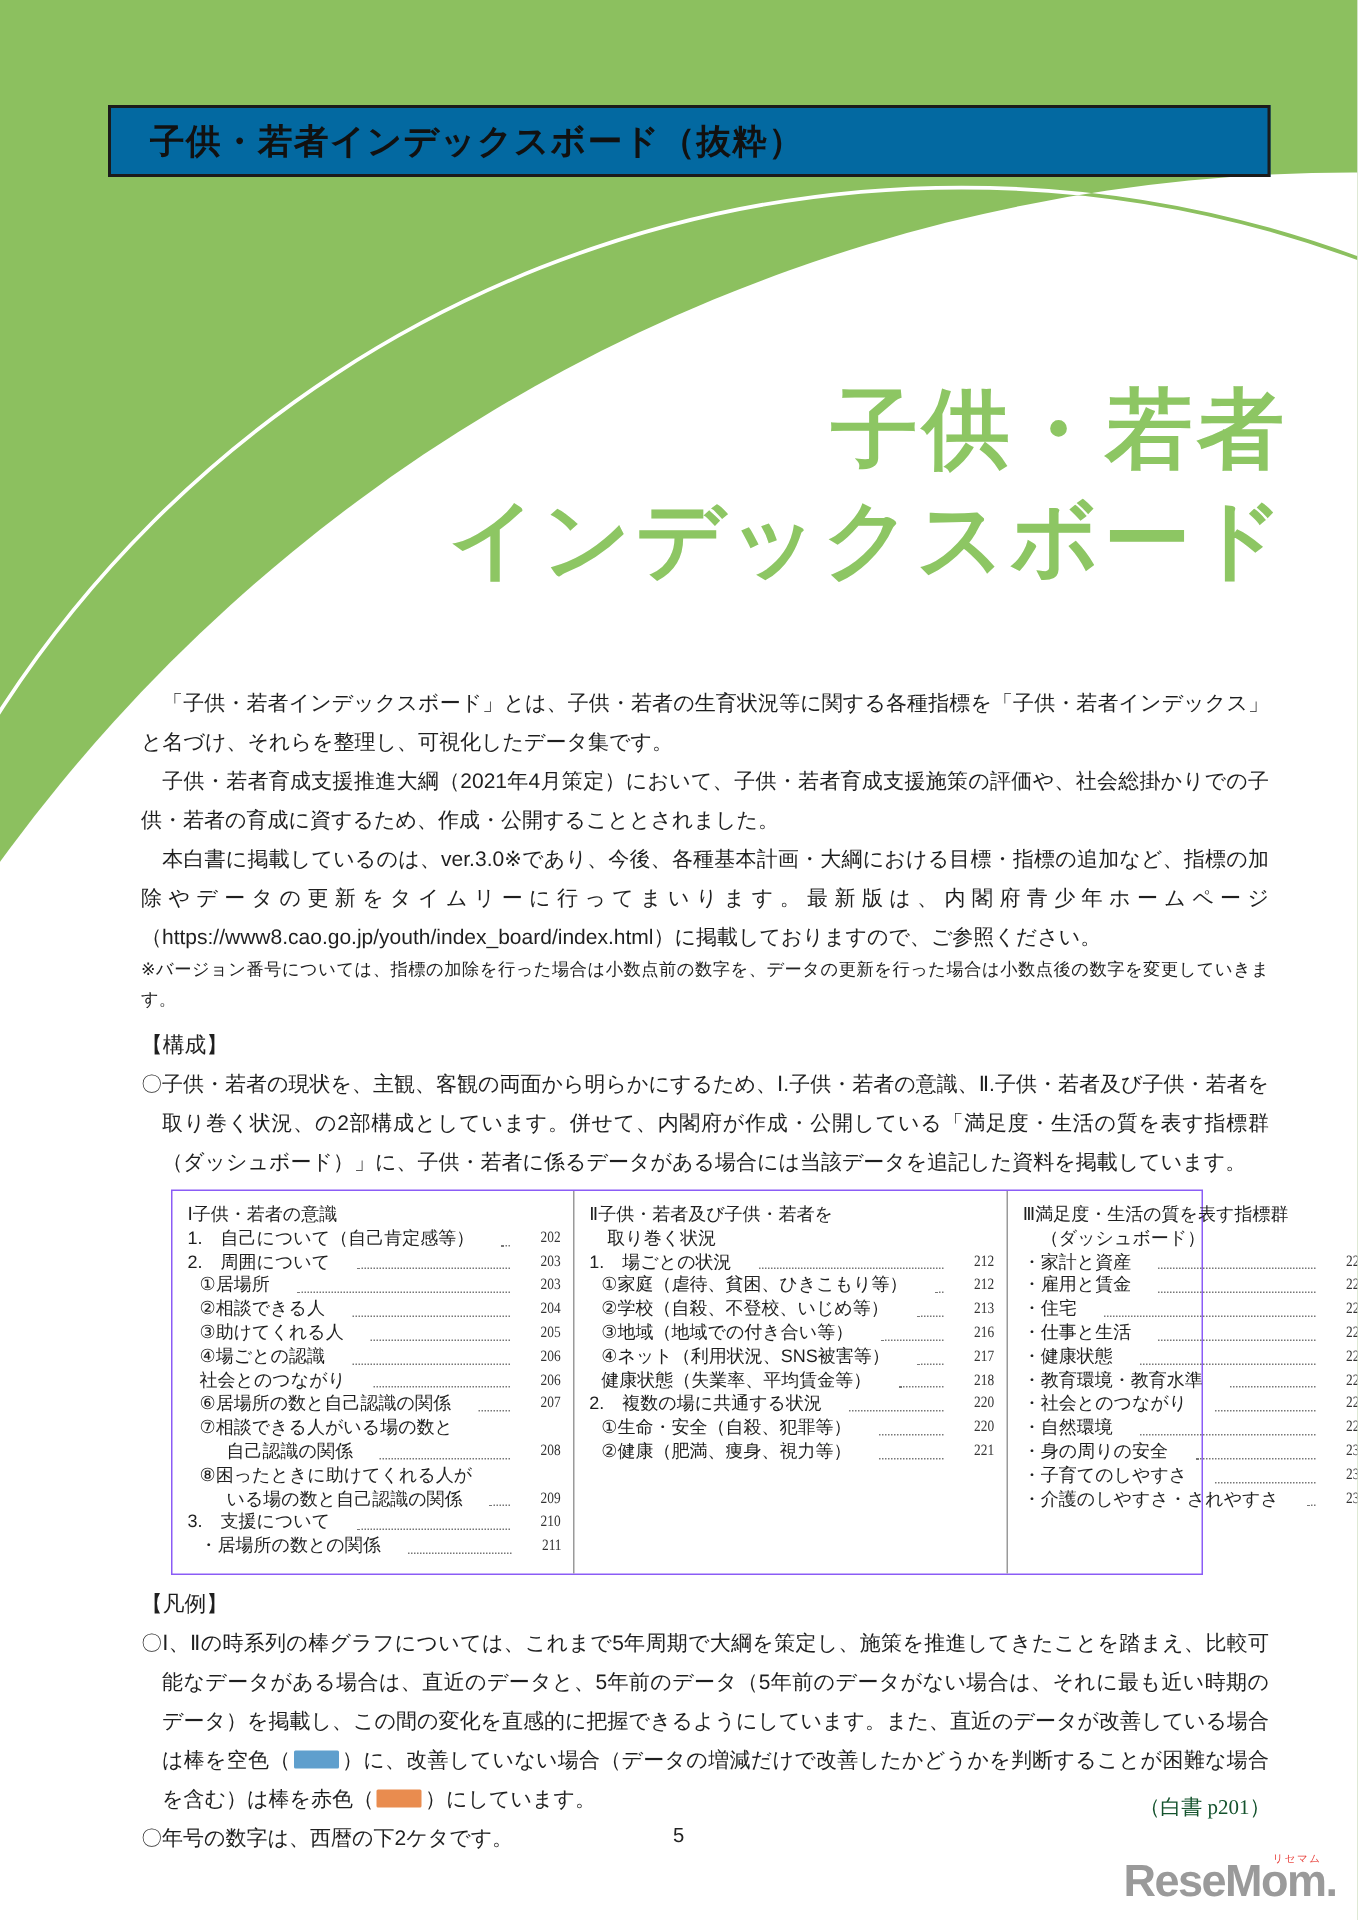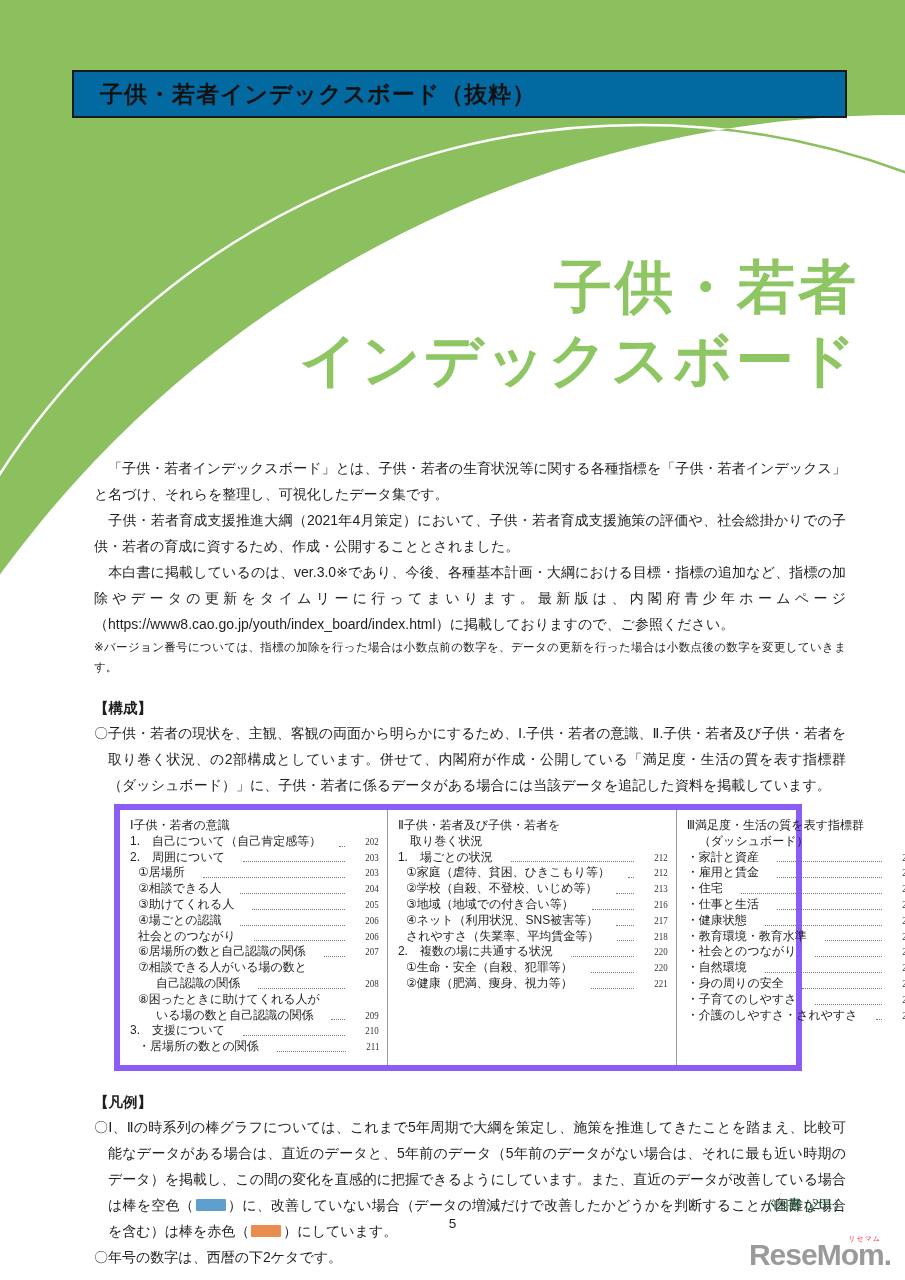--- a/index.html
+++ b/index.html
@@ -26,26 +26,26 @@
   .hero{
     right:46px;top:250px;text-align:right;
     color:#8dc663;font-weight:bold;font-size:58px;line-height:1.26;letter-spacing:3px;
     white-space:nowrap;
   }
 
   
   .content{left:94px;top:455px;width:752px;font-size:14px;line-height:26px;text-align:justify;}
   .content p{margin:0;}
   .note{font-size:11.5px;line-height:20px;margin-top:2px;color:#222;}
-  .sec-h{font-weight:bold;font-size:14.5px;margin-top:19px;line-height:24px;}
+  .sec-h{font-weight:normal;font-size:14.5px;margin-top:8px;line-height:24px;}
   .hang{padding-left:1em;text-indent:-1em;}
 
   
   .toc-box{
-    margin:6px 0 0 20px;width:688px;border:6px solid #8b5cf6;
+    margin:6px 0 0 20px;width:688px;border:1px solid #8b5cf6;
     display:flex;box-sizing:border-box;background:#fff;
   }
   .toc-col{flex:1 1 33.3%;padding:8px 8px 10px 10px;font-size:12px;line-height:15.8px;box-sizing:border-box;}
   .toc-col + .toc-col{border-left:1px solid #9a9a9a;}
   .toc-h{white-space:nowrap;}
   .toc-row{display:flex;align-items:flex-end;white-space:nowrap;gap:16px;}
   .toc-row .toc-label{flex:0 0 auto;}
   .toc-dots{flex:1 1 auto;min-width:6px;border-bottom:1.5px dotted #777;margin:0 2px 3px 2px;}
   .toc-page{flex:0 0 auto;font-family:"Liberation Serif","DejaVu Serif",serif;font-size:10.5px;color:#333;transform:scaleX(.85);transform-origin:right;}
   .ind0{padding-left:0;}
@@ -195,21 +195,21 @@
             <span class="toc-label">③地域（地域での付き合い等）</span>
             <span class="toc-dots"></span>
             <span class="toc-page">216</span>
           </div>
           <div class="toc-row ind1">
             <span class="toc-label">④ネット（利用状況、SNS被害等）</span>
             <span class="toc-dots"></span>
             <span class="toc-page">217</span>
           </div>
           <div class="toc-row ind1">
-            <span class="toc-label">されやすさ（失業率、平均賃金等）</span>
+            <span class="toc-label">健康状態（失業率、平均賃金等）</span>
             <span class="toc-dots"></span>
             <span class="toc-page">218</span>
           </div>
           <div class="toc-row ind0">
             <span class="toc-label">2.　複数の場に共通する状況</span>
             <span class="toc-dots"></span>
             <span class="toc-page">220</span>
           </div>
           <div class="toc-row ind1">
             <span class="toc-label">①生命・安全（自殺、犯罪等）</span>

